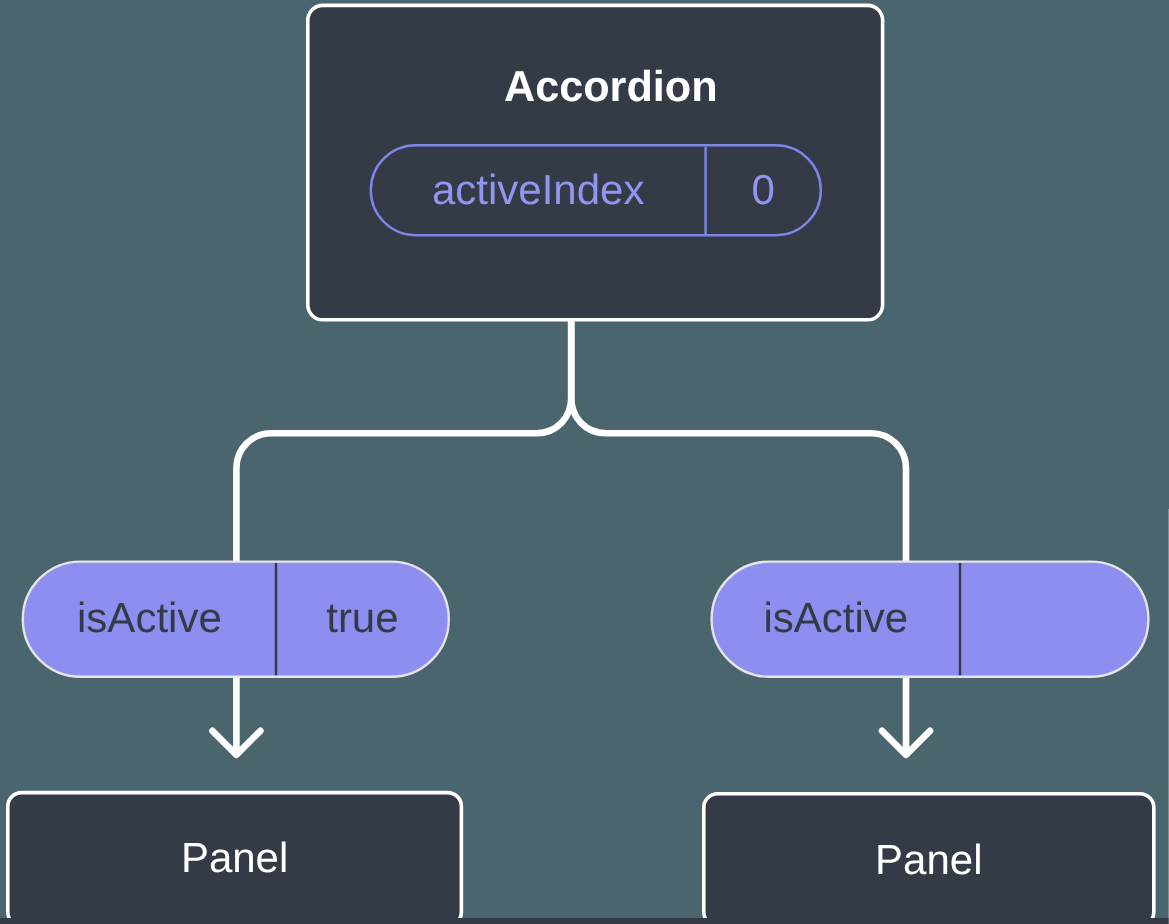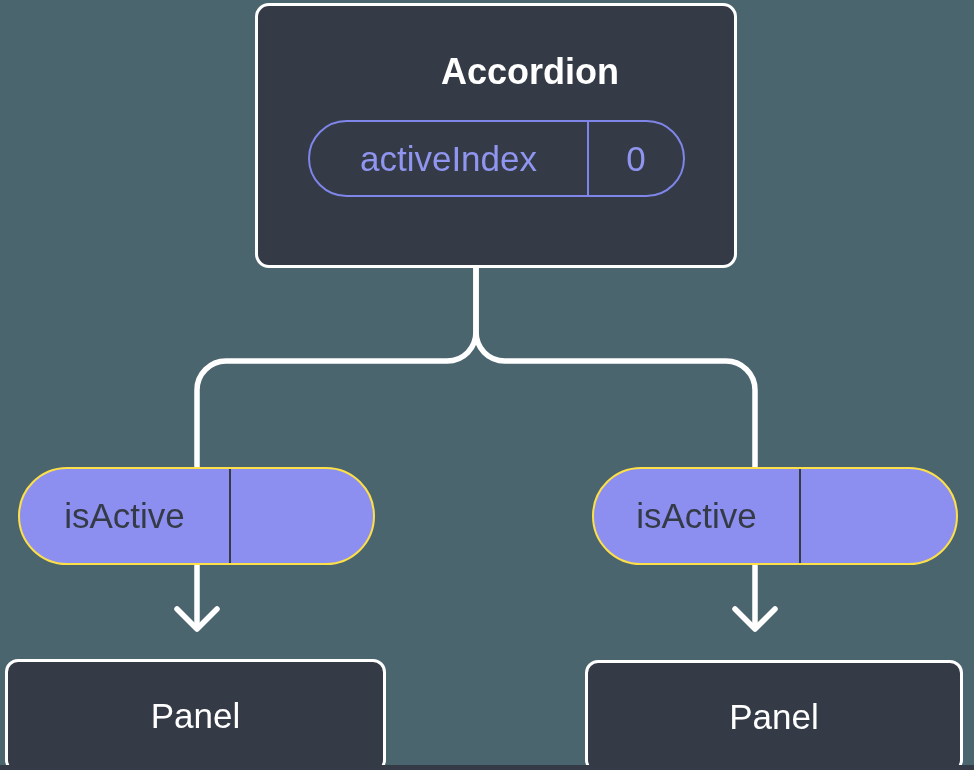--- a/index.html
+++ b/index.html
@@ -24,28 +24,27 @@
     border: 3px solid #FFFFFF;
     z-index: 2;
   }
   .accordion-box {
     left: 255px; top: 3px;
     width: 482px; height: 265px;
     border-radius: 14px;
   }
   .accordion-title {
     position: absolute;
-    left: 0; top: 46px;
+    left: 13px; top: 46px;
     width: 100%;
     text-align: center;
     color: #FFFFFF;
     font-size: 36px;
     font-weight: 600;
     line-height: 1.1;
-    padding-left: 34px;
   }
   .state-pill {
     position: absolute;
     left: 50px; top: 114px;
     width: 377px; height: 77px;
     box-sizing: border-box;
     border: 2px solid #7F85E9;
     border-radius: 48.5px;
     display: flex;
     align-items: stretch;
@@ -61,21 +60,21 @@
   }
   .state-pill .seg-name { width: 277px; }
   .state-pill .seg-value { flex: 1; }
   .state-pill .divider { width: 2px; background: #7F85E9; }
 
   .prop-pill {
     position: absolute;
     box-sizing: border-box;
     height: 98px;
     background: #8D8FF0;
-    border: 2px solid #fde047;
+    border: 2px solid #e5e5e5;
     border-radius: 49px;
     display: flex;
     align-items: stretch;
     overflow: hidden;
     z-index: 2;
   }
   .prop-pill-left { left: 18px; top: 467px; width: 357px; }
   .prop-pill-right { left: 592px; top: 467px; width: 366px; }
   .prop-pill .seg {
     display: flex;
@@ -128,20 +127,21 @@
     <div class="state-pill">
       <div class="seg seg-name">activeIndex</div>
       <div class="divider"></div>
       <div class="seg seg-value">0</div>
     </div>
   </div>
 
   <div class="prop-pill prop-pill-left">
     <div class="seg seg-name">isActive</div>
     <div class="divider"></div>
+    <div class="seg seg-value">true</div>
   </div>
 
   <div class="prop-pill prop-pill-right">
     <div class="seg seg-name">isActive</div>
     <div class="divider"></div>
   </div>
 
   <div class="node-box panel-box panel-left">Panel</div>
 
   <div class="node-box panel-box panel-right">Panel</div>

